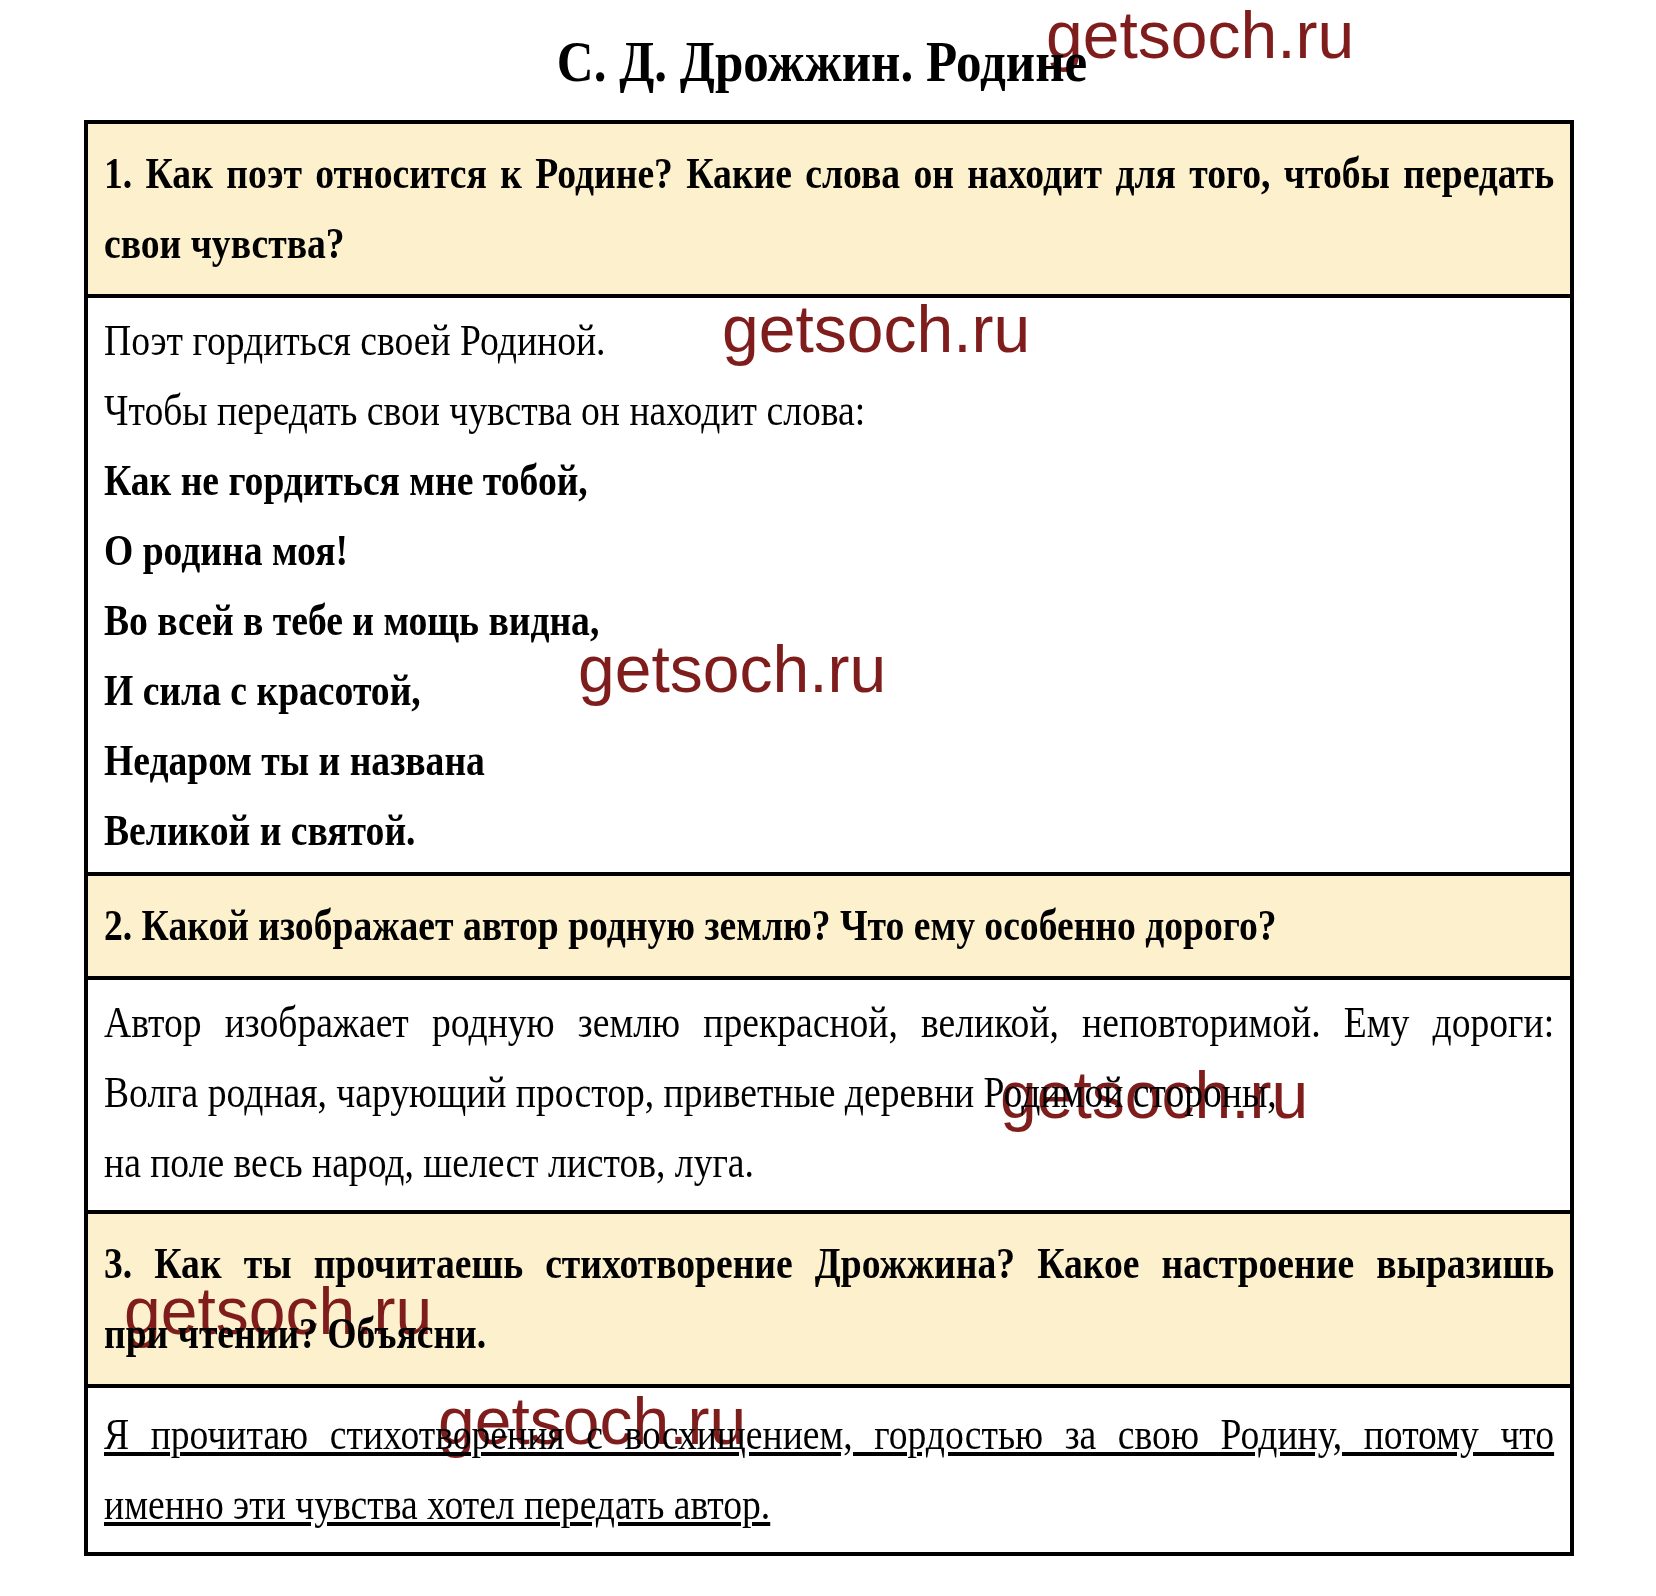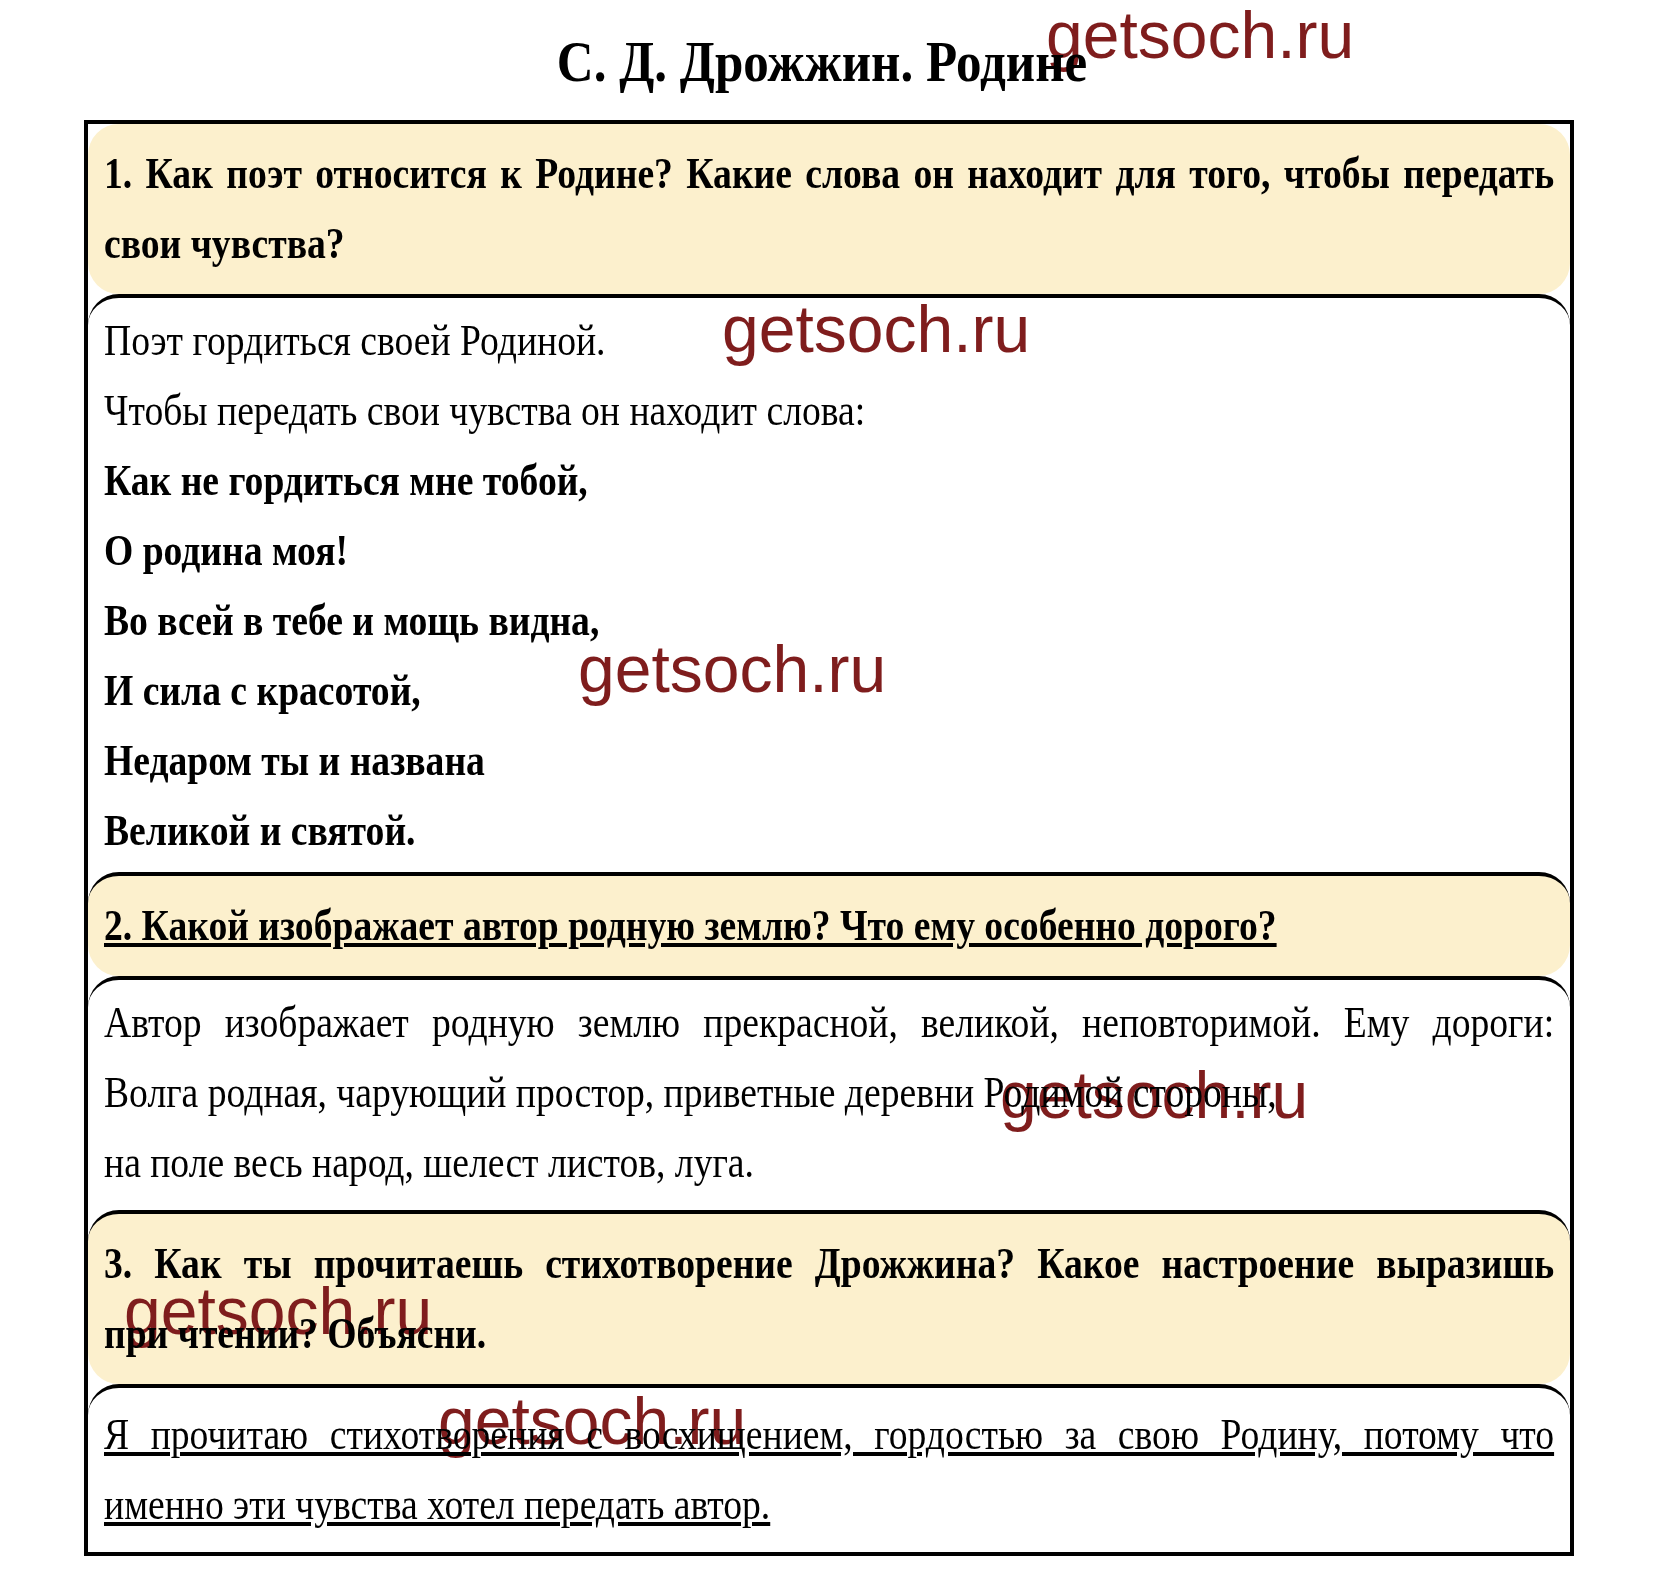--- a/index.html
+++ b/index.html
@@ -45,21 +45,20 @@
     position: absolute;
     left: 84px; top: 120px;
     width: 1490px;
     box-sizing: border-box;
     border: 4px solid #000000;
   }
   .row {
     box-sizing: border-box;
     padding: 8px 16px;
     border-top: 4px solid #000000;
-    border-radius: 31px;
   }
   .row:first-child { border-top: none; }
   .row.q {
     background: #fcf0cd;
     font-weight: bold;
     padding-top: 15px; padding-bottom: 15px;
   }
   .row.a { background: transparent; }
 
   
@@ -71,21 +70,21 @@
   }
   .line {
     font-size: 44px;
     line-height: 70px;
   }
   .line.j { text-align: justify; text-align-last: justify; }
   .line.b { font-weight: bold; }
 
   
   .row-a1 { padding-bottom: 6px; }
-  .row-q2 { padding-top: 14px; padding-bottom: 14px; text-decoration: underline; }
+  .row-q2 { padding-top: 14px; padding-bottom: 14px; }
   .row-a2 { padding-bottom: 12px; }
   .row-q3 { padding-top: 11px; padding-bottom: 11px; }
   .row-a3 { padding-top: 12px; padding-bottom: 12px; text-decoration: underline; }
 </style>
 </head>
 <body>
 
 <div class="wm wm1">getsoch.ru</div>
 <div class="wm wm2">getsoch.ru</div>
 <div class="wm wm3">getsoch.ru</div>

